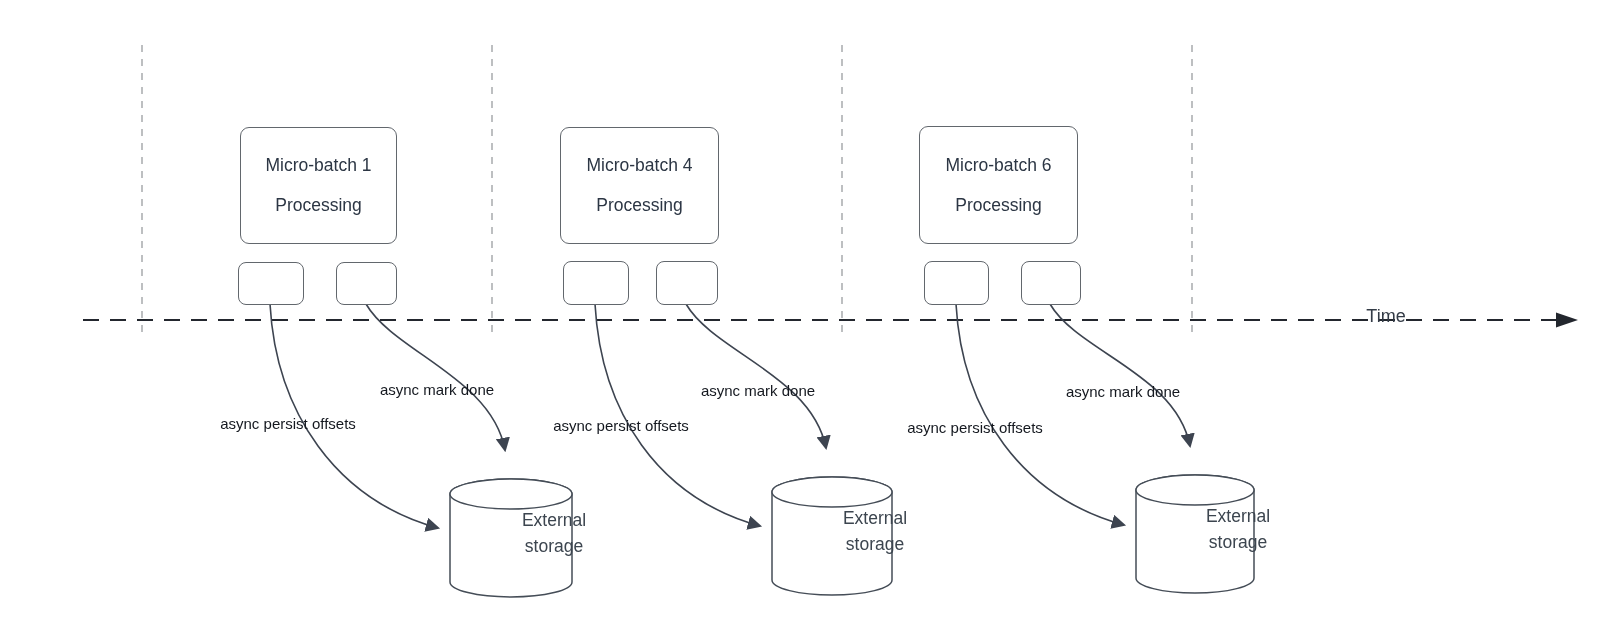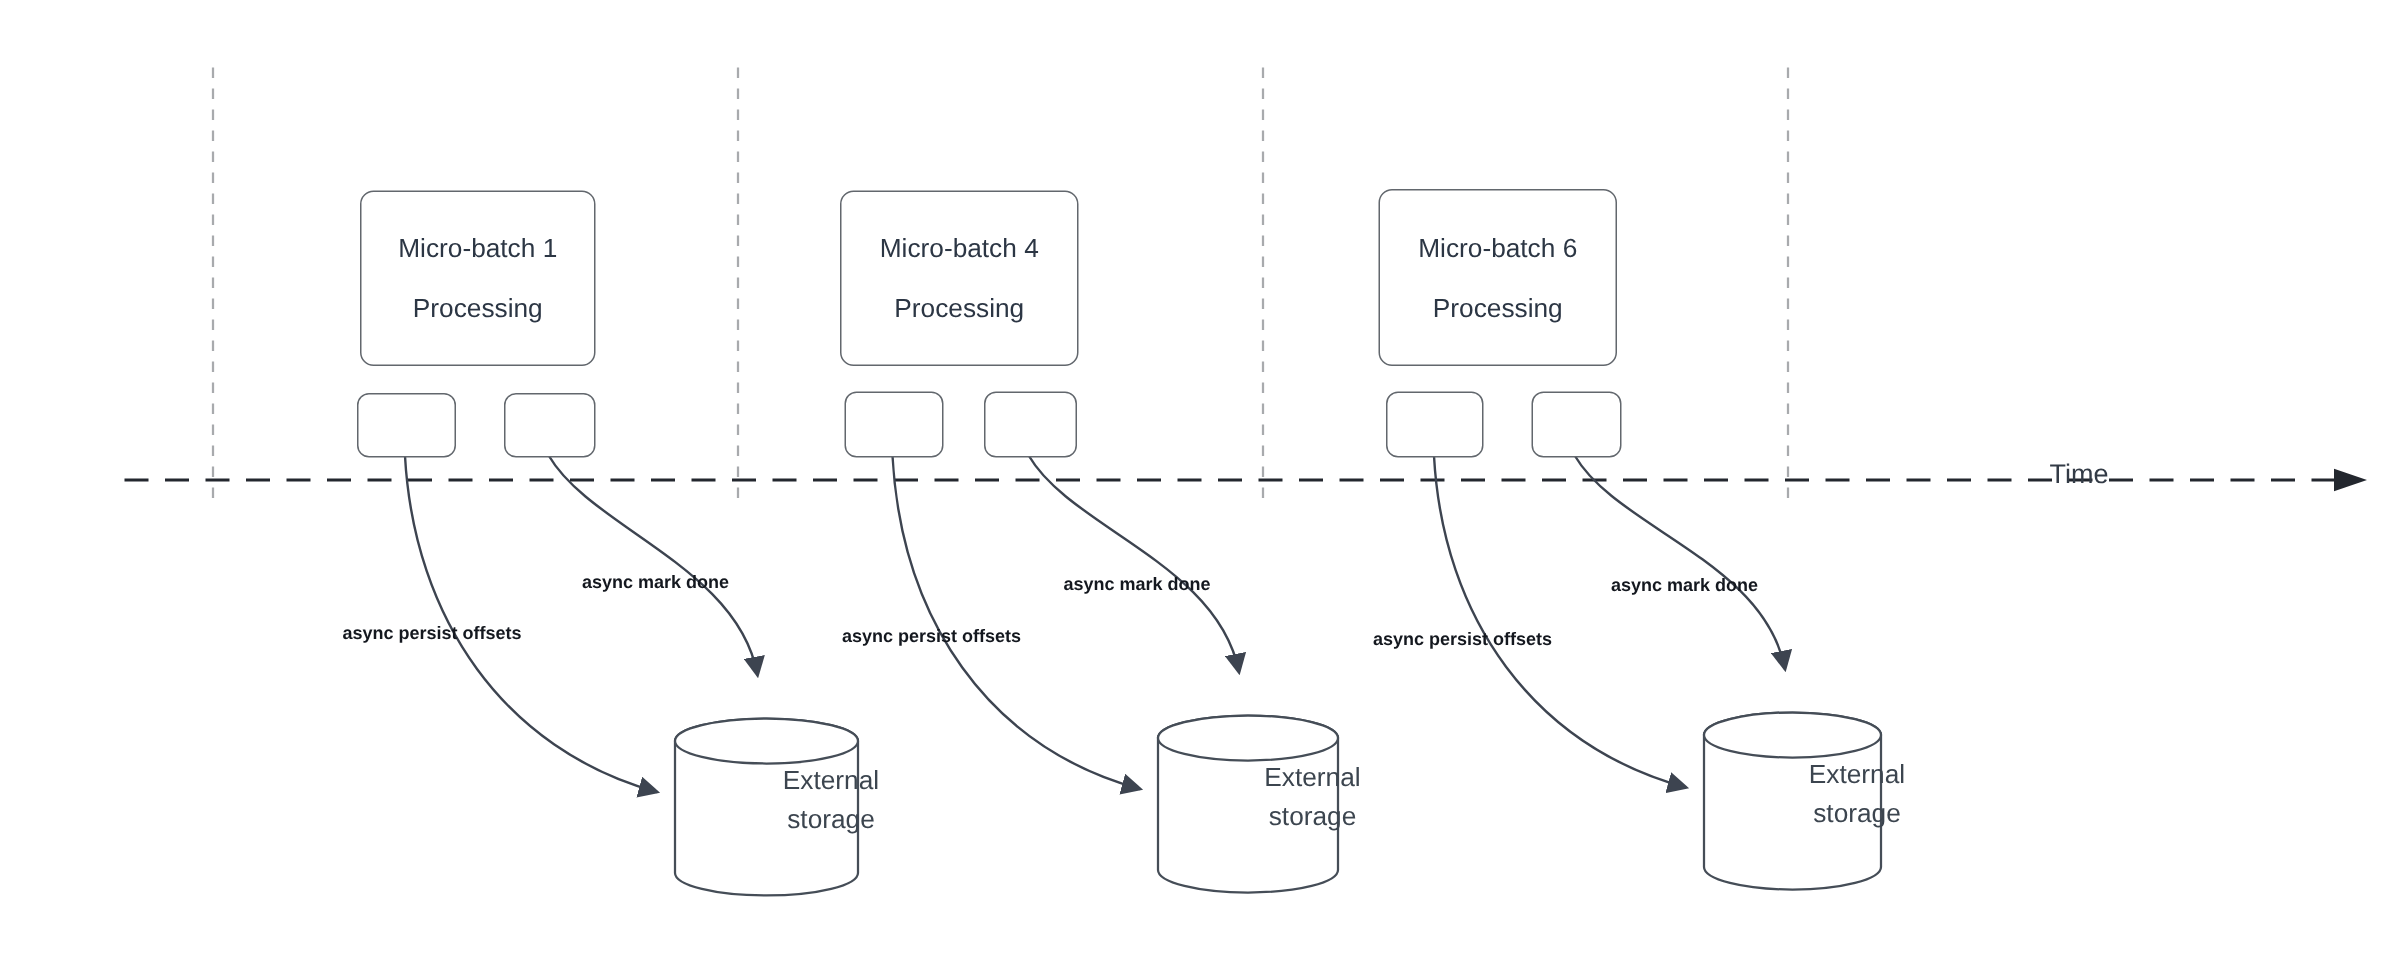--- a/index.html
+++ b/index.html
@@ -28,21 +28,21 @@
   .proc-box{
     position:absolute;border:1px solid var(--box-border);border-radius:9px;
     background:#ffffff;display:flex;flex-direction:column;align-items:center;justify-content:center;
     color:var(--box-text);font-size:17.5px;line-height:27px;text-align:center;gap:13px;
   }
   .sub-box{
     position:absolute;border:1px solid var(--box-border);border-radius:8px;background:#ffffff;
   }
   .arrow-label{
     position:absolute;transform:translateX(-50%);white-space:nowrap;
-    font-weight:bold;font-size:12px;color:var(--label-text);background:transparent;
+    font-weight:normal;font-size:15px;color:var(--label-text);background:transparent;
   }
   .storage-label{
     position:absolute;transform:translateX(-50%);text-align:center;
     font-size:17.5px;line-height:26px;color:var(--storage-text);margin-left:43px;
   }
   .time-label{
     position:absolute;transform:translateX(-50%);font-size:18px;color:var(--axis-text);
   }
 </style>
 </head>

